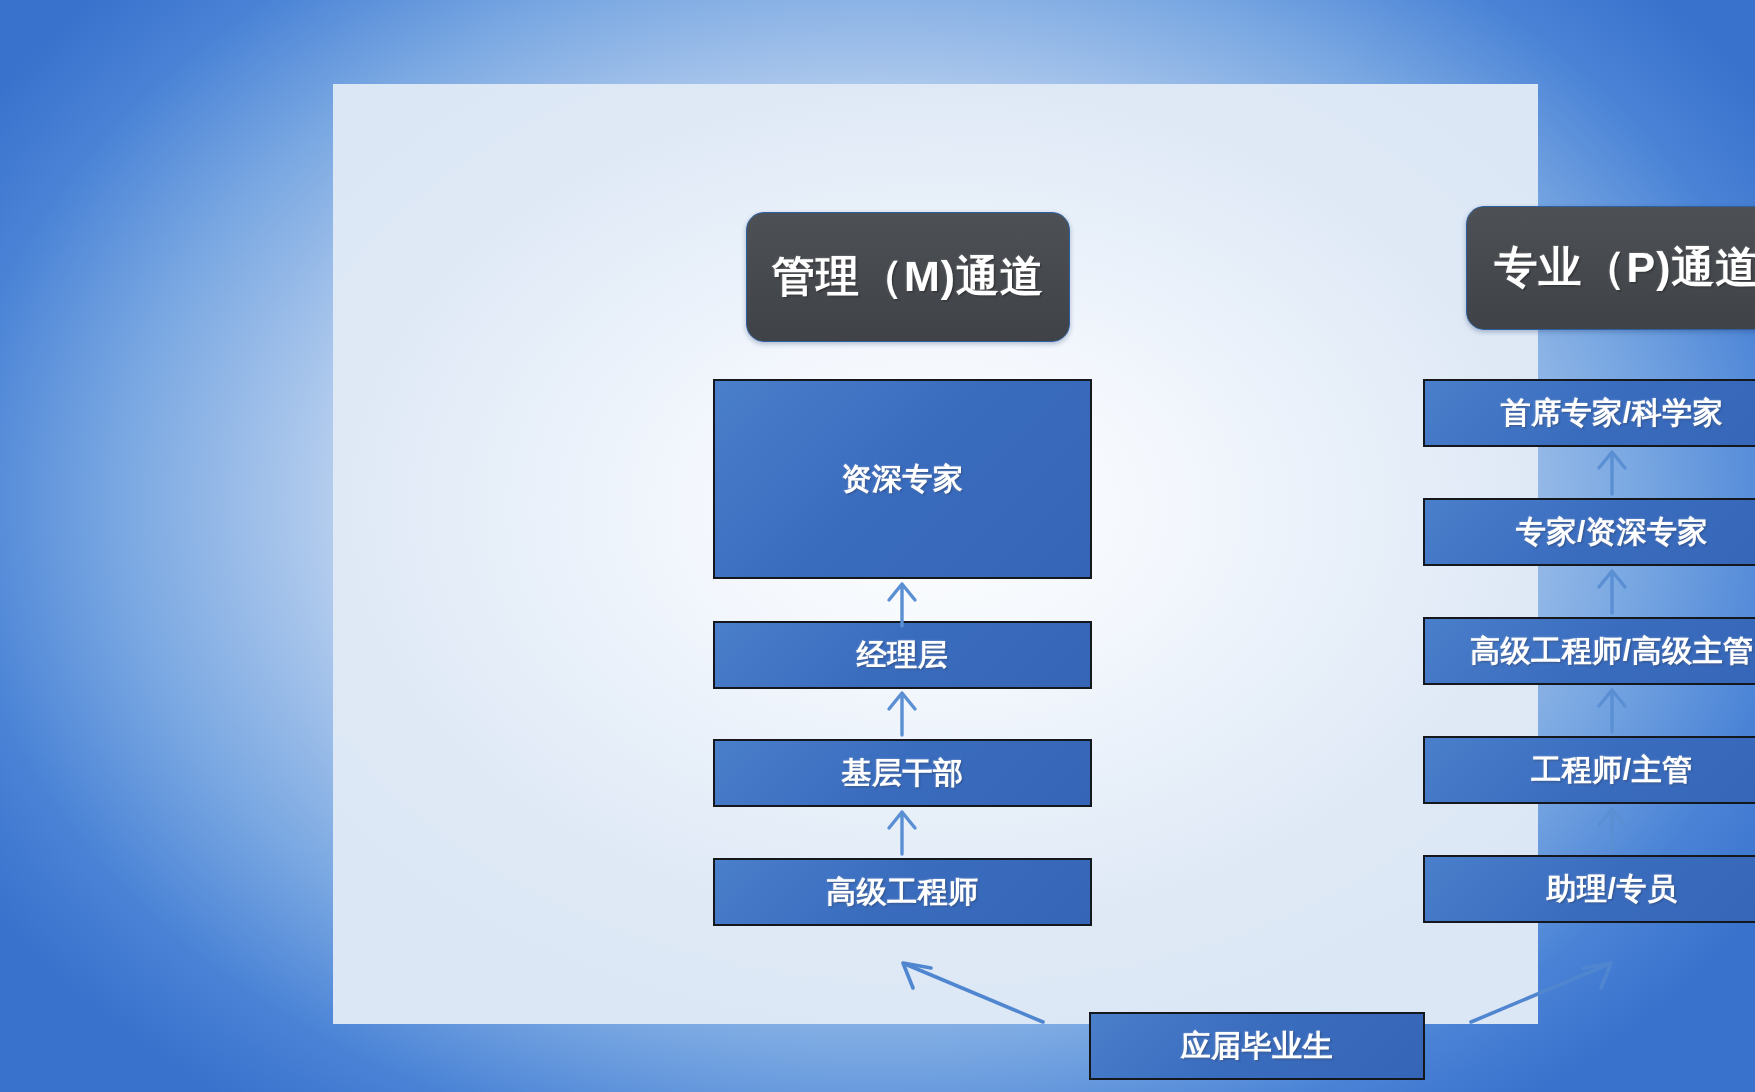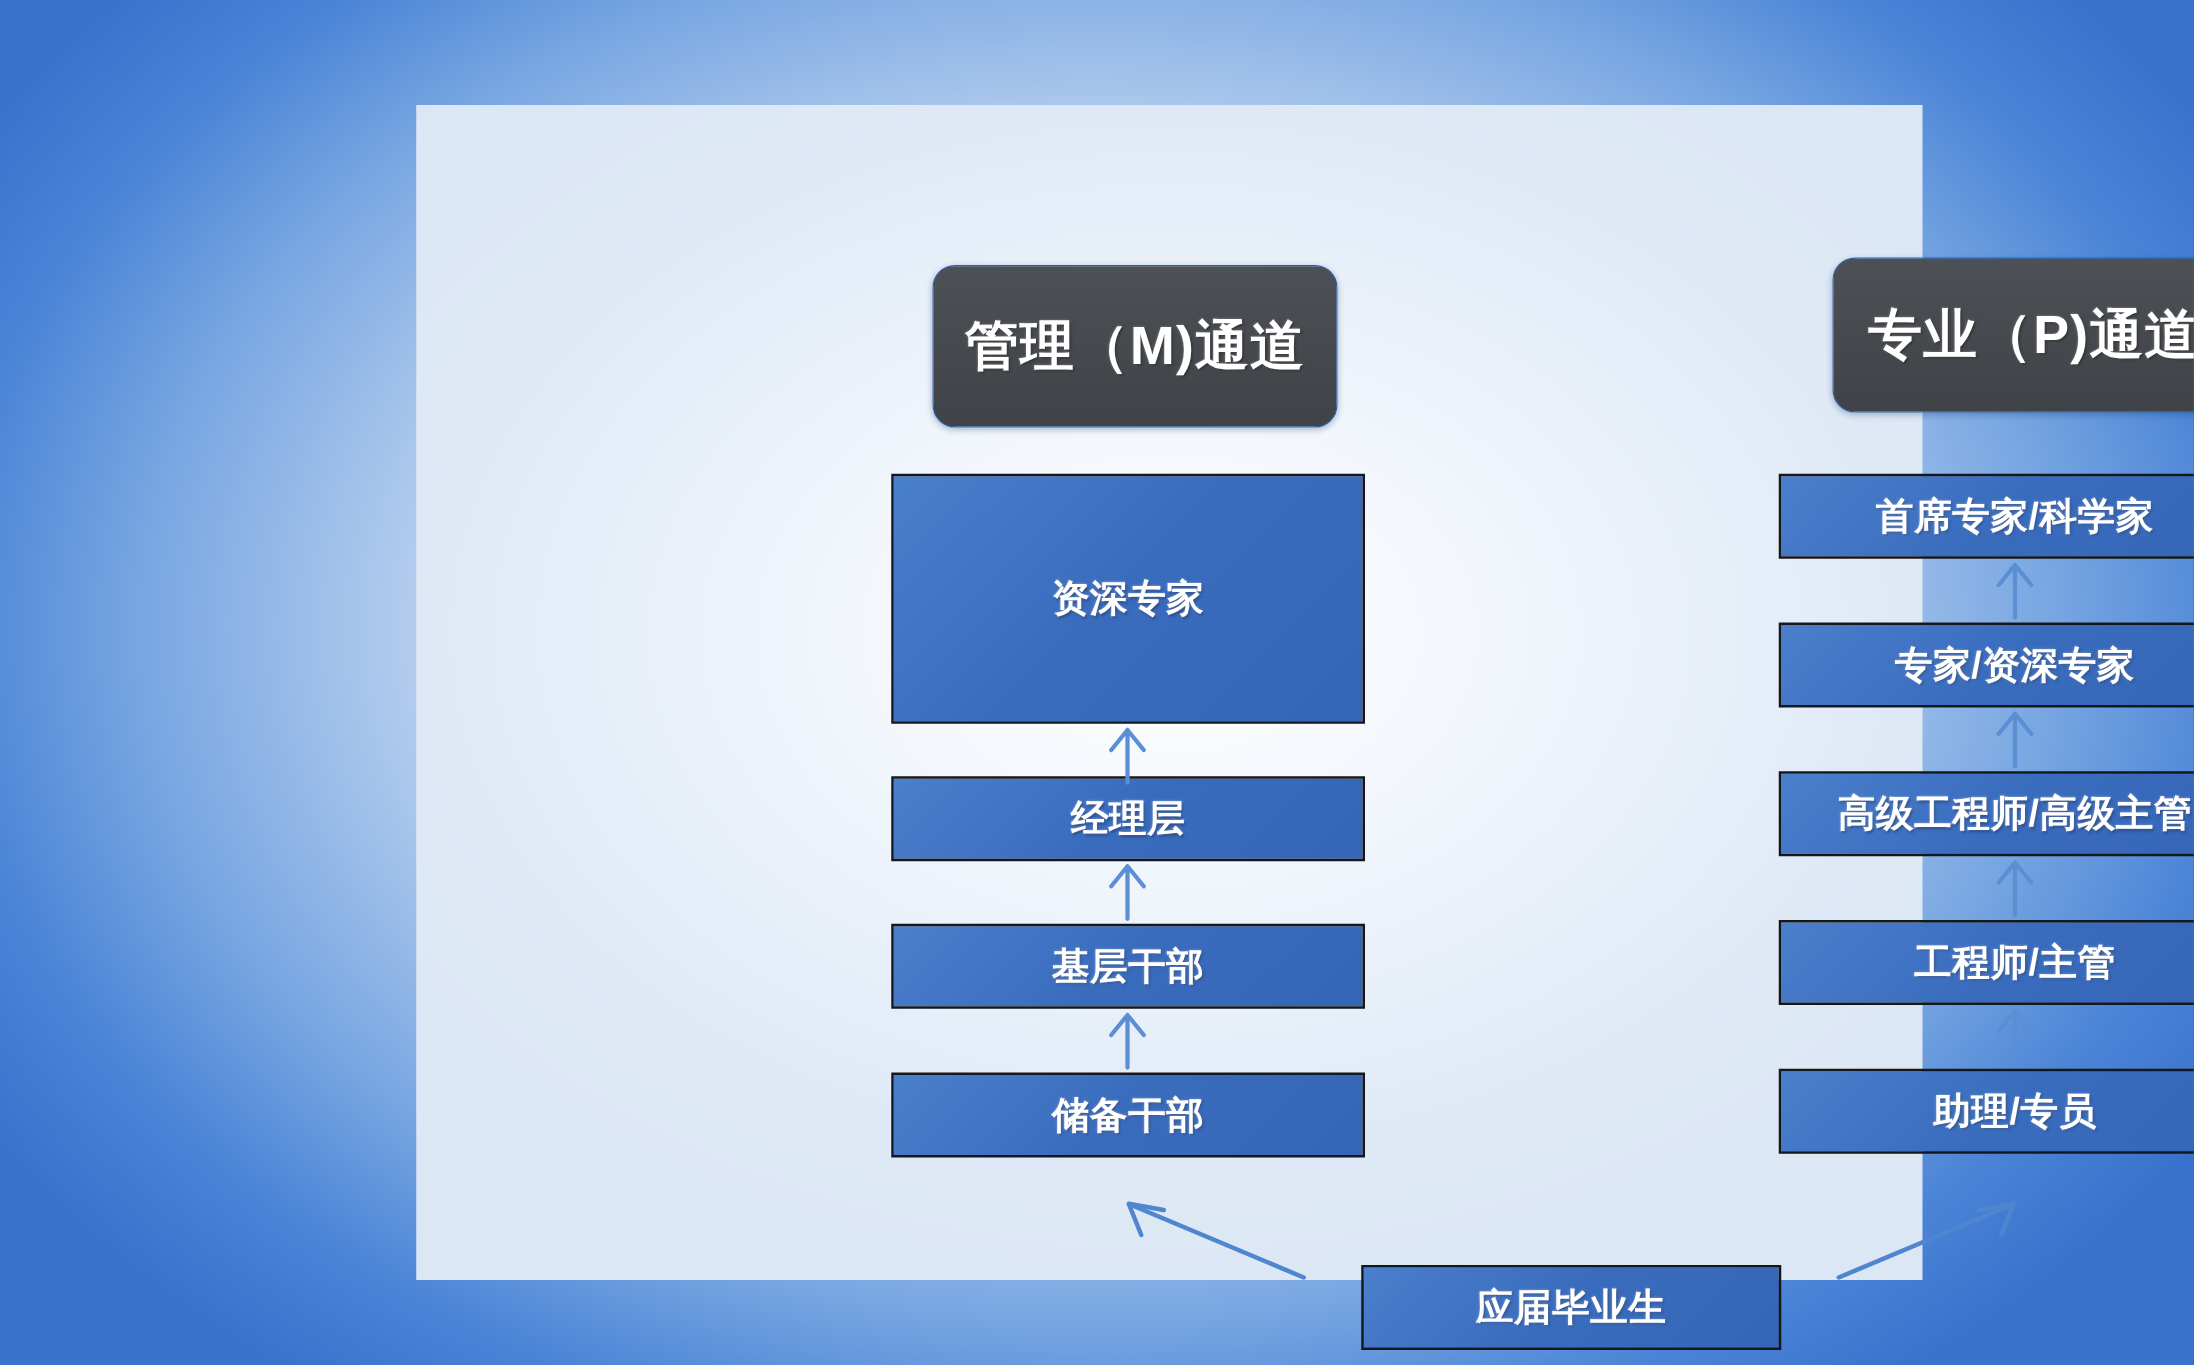--- a/index.html
+++ b/index.html
@@ -117,21 +117,21 @@
 
 <div id="slide">
 
   <div class="chan-head" id="head-m">管理（M)通道</div>
 
   <div class="chan-head" id="head-p">专业（P)通道</div>
 
   <div class="node wide-left" id="m-0">资深专家</div>
   <div class="node wide-left" id="m-2">基层干部</div>
   <div class="node wide-left" id="m-1">经理层</div>
-  <div class="node wide-left" id="m-3">储备干部</div>
+  <div class="node wide-left" id="m-3">高级工程师</div>
 
   <div class="node wide-right" id="p-0">首席专家/科学家</div>
   <div class="node wide-right" id="p-1">专家/资深专家</div>
   <div class="node wide-right" id="p-2">高级工程师/高级主管</div>
   <div class="node wide-right" id="p-3">工程师/主管</div>
   <div class="node wide-right" id="p-4">助理/专员</div>
 
   <div class="node" id="entry-node">应届毕业生</div>
 
   <div class="up-arrow" id="a-m-0">

